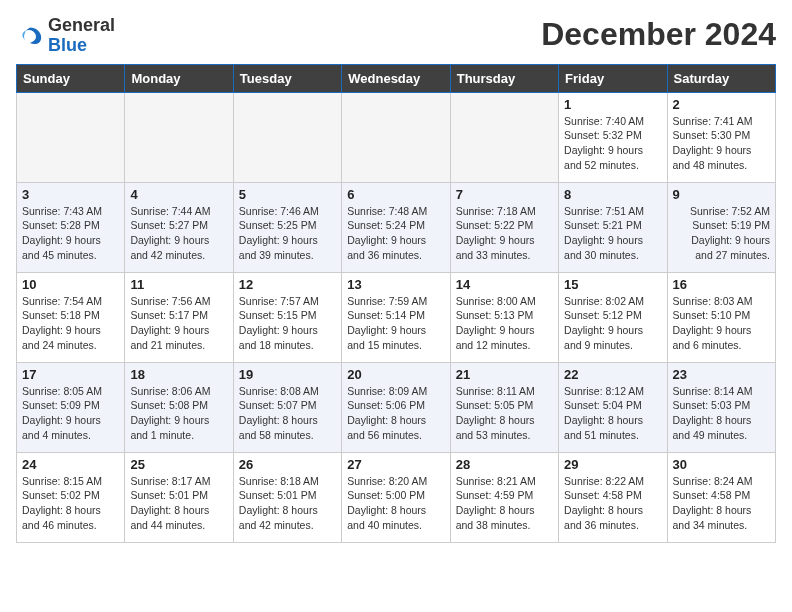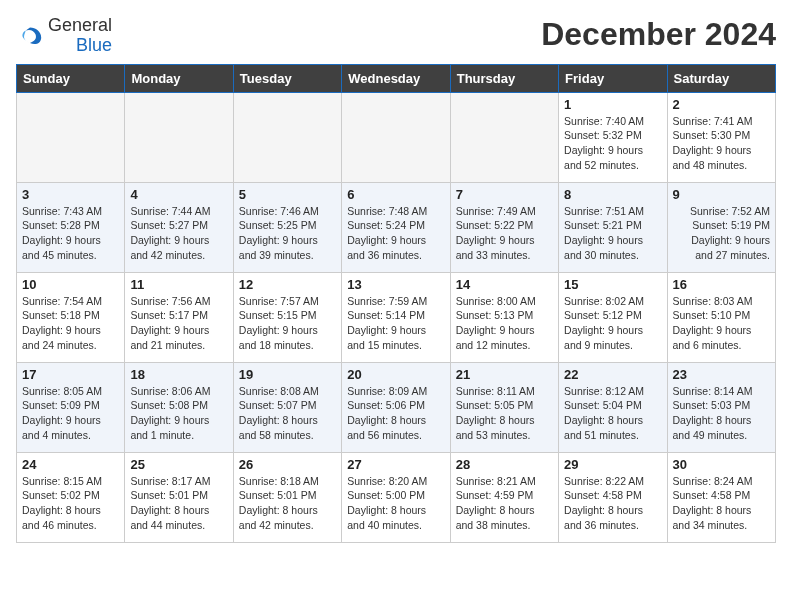--- a/index.html
+++ b/index.html
@@ -16,23 +16,22 @@
       align-items: flex-start;
       margin-bottom: 8px;
     }
     .logo {
       display: flex;
       align-items: center;
       gap: 4px;
     }
     .logo-text {
       font-size: 18px;
-      font-weight: normal;
+      font-weight: bold;
       line-height: 1.1;
-      text-align: right;
     }
     .logo-text .general { color: #333; }
     .logo-text .blue { color: #1a6bbf; }
     .logo-icon {
       width: 28px;
       height: 28px;
     }
     .title-block {
       text-align: right;
     }
@@ -162,21 +161,21 @@
 Daylight: 9 hours and 39 minutes.</div>
         </td>
         <td>
           <span class="day-number">6</span>
           <div class="day-info" style="white-space: pre-line;">Sunrise: 7:48 AM
 Sunset: 5:24 PM
 Daylight: 9 hours and 36 minutes.</div>
         </td>
         <td>
           <span class="day-number">7</span>
-          <div class="day-info" style="white-space: pre-line;">Sunrise: 7:49 AM
+          <div class="day-info" style="white-space: pre-line;">Sunrise: 7:18 AM
 Sunset: 5:22 PM
 Daylight: 9 hours and 33 minutes.</div>
         </td>
         <td>
           <span class="day-number">8</span>
           <div class="day-info" style="white-space: pre-line;">Sunrise: 7:51 AM
 Sunset: 5:21 PM
 Daylight: 9 hours and 30 minutes.</div>
         </td>
         <td>

